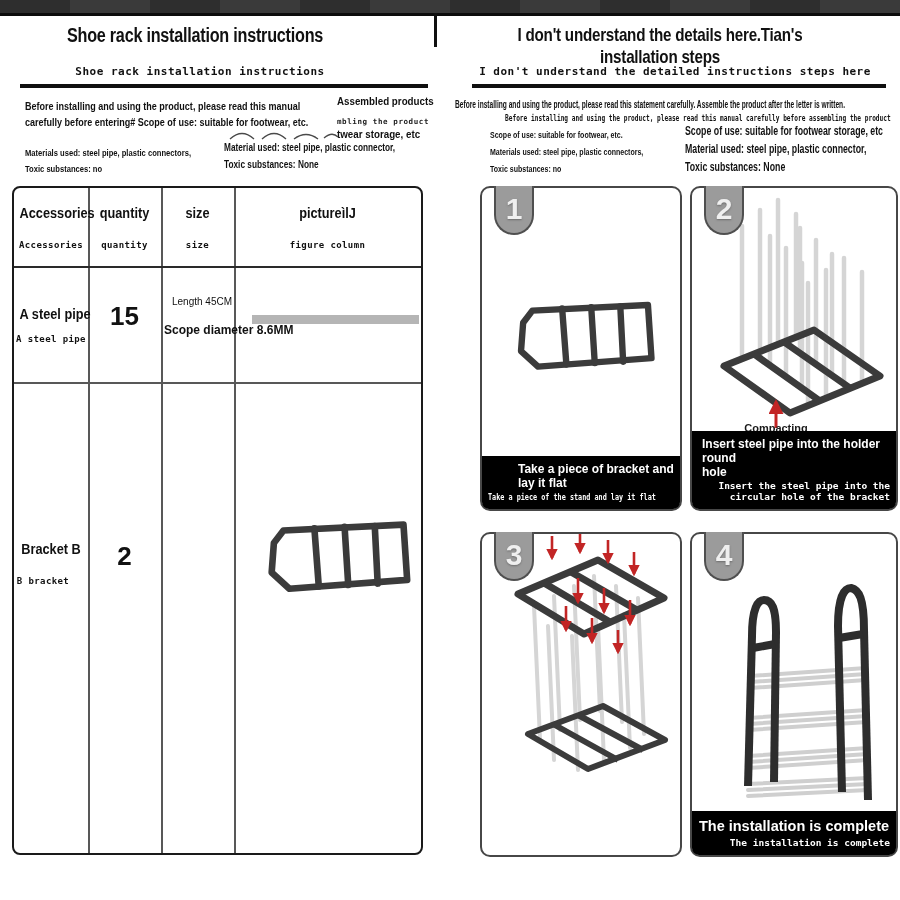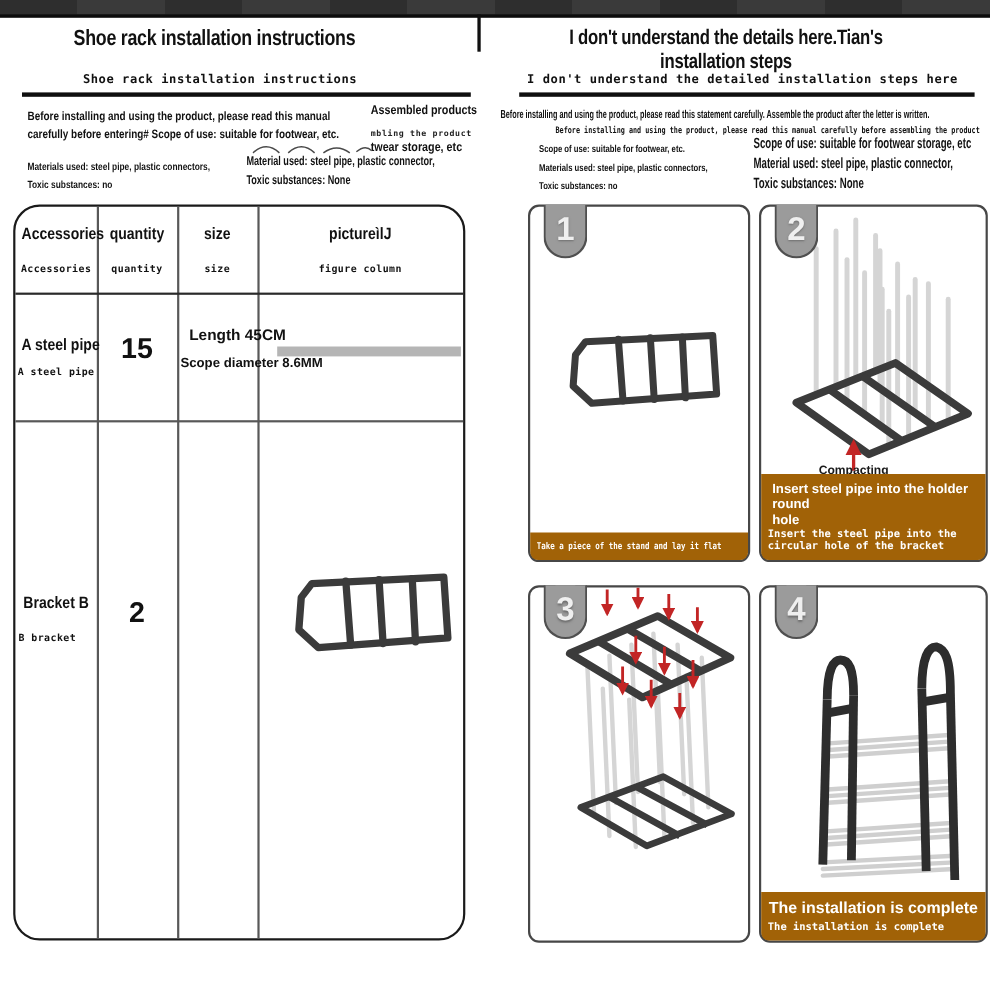--- a/index.html
+++ b/index.html
@@ -26,41 +26,41 @@
   .smallnote{font-size:9.5px;font-weight:700;transform:scaleX(.8);}
   .side-big{font-size:11.5px;font-weight:700;transform:scaleX(.85);}
   .side-wide{font-size:11.5px;font-weight:700;transform:scaleX(.72);}
   .side-mono{font-size:7.5px;font-weight:700;letter-spacing:.6px;color:#222;text-align:right;}
 
   .r-intro{font-size:10.5px;font-weight:700;transform:scaleX(.63);}
   .r-intro-mono{font-size:8px;font-weight:700;transform:scaleX(.77);}
   .r-small{font-size:9px;font-weight:700;line-height:17px;transform:scaleX(.78);}
   .r-large{font-size:13.5px;font-weight:700;line-height:17.5px;transform:scaleX(.65);}
 
-  .acc-table{left:12px;top:186px;width:407px;height:665px;border:2.5px solid #1a1a1a;border-radius:24px;}
+  .acc-table{left:12px;top:186px;width:407px;height:665px;border:2.5px solid #1a1a1a;border-radius:8px;}
   .vline{position:absolute;top:0;bottom:0;width:1.6px;background:#585858;}
   .hline{position:absolute;left:0;right:0;background:#585858;}
   .cell-en{position:absolute;font-size:15px;font-weight:600;text-align:center;white-space:nowrap;transform:scaleX(.85);transform-origin:center top;}
   .cell-sub{position:absolute;font-size:9px;font-weight:700;letter-spacing:.4px;text-align:center;white-space:nowrap;font-family:"DejaVu Sans Mono",monospace;}
   .qty{position:absolute;font-size:26px;font-weight:600;text-align:center;}
-  .size1{position:absolute;font-size:14px;font-weight:700;white-space:nowrap;}
+  .size1{position:absolute;font-size:10px;font-weight:400;white-space:nowrap;}
   .size2{position:absolute;font-size:12px;font-weight:600;white-space:nowrap;}
   .pipe-bar{position:absolute;background:#b5b5b5;height:9px;}
 
   .step{position:absolute;background:#fff;border:2.5px solid #474747;border-radius:10px;}
   .num-tab{position:absolute;left:12px;top:-2.5px;width:36px;height:47px;background:#9b9b9b;
            border:2.5px solid #4f4f4f;border-top:none;border-radius:0 0 20px 20px;
            display:flex;align-items:center;justify-content:center;}
   .num{font-size:30px;font-weight:700;color:#efefef;text-shadow:0 1px 2px #6d6d6d;}
-  .caption{position:absolute;left:0;right:0;bottom:0;background:#a16207;color:#fff;
+  .caption{position:absolute;left:0;right:0;bottom:0;background:#000000;color:#fff;
            border-radius:0 0 7px 7px;padding:6px 6px 7px;}
   .cap-en{font-size:12px;font-weight:700;line-height:14px;}
   .cap-mono{font-family:"DejaVu Sans Mono",monospace;font-weight:700;color:#fff;}
   .cap-fit{font-size:8.5px;white-space:nowrap;transform:scaleX(.8);transform-origin:left top;width:125%;}
-  .cap-c{font-size:9.5px;text-align:left;}
+  .cap-c{font-size:9.5px;text-align:right;}
   .annot{position:absolute;font-size:11px;font-weight:600;color:#1a1a1a;text-align:center;}
   .art{position:absolute;}
 </style>
 </head>
 <body>
 
 <div class="page">
 
   <div class="abs topbar"></div>
   <div class="abs vdiv"></div>
@@ -111,21 +111,21 @@
     <div class="qty" style="left:74px;top:353px;width:73px;">2</div>
     <svg class="art" style="left:240px;top:330px;" width="162" height="84" viewBox="0 0 220 110">
       <g fill="none" stroke="#3b3b3b" stroke-width="9" stroke-linejoin="round" stroke-linecap="round">
         <path d="M40 15 L203 7 L208 82 L48 94 L24 72 L27 32 Z"></path>
         <path d="M82 12 L88 91 M123 10 L128 89 M164 9 L168 87"></path>
       </g>
     </svg>
   </div>
 
   <div class="abs big-title ctr fitc" style="left:435px;top:24px;width:450px;font-size:19px;transform:scaleX(.8);">I don't understand the details here.Tian's installation steps</div>
-  <div class="abs mono sub-title ctr" style="left:455px;top:65px;width:440px;">I don't understand the detailed installation steps here</div>
+  <div class="abs mono sub-title ctr" style="left:455px;top:65px;width:440px;">I don't understand the detailed instructions steps here</div>
   <div class="abs rule" style="left:472px;top:84px;width:414px;"></div>
 
   <div class="abs r-intro nw fitl" style="left:455px;top:98px;">Before installing and using the product, please read this statement carefully.  Assemble the product after the letter is written.</div>
   <div class="abs mono r-intro-mono nw fitl" style="left:505px;top:114px;">Before installing and using the product, please read this manual carefully before assembling the product</div>
 
   <div class="abs r-small nw fitl" style="left:490px;top:127px;">Scope of use: suitable for footwear, etc.</div>
   <div class="abs r-small nw fitl" style="left:490px;top:144px;">Materials used: steel pipe, plastic connectors,</div>
   <div class="abs r-small nw fitl" style="left:490px;top:161px;">Toxic substances: no</div>
   <div class="abs r-large nw fitl" style="left:685px;top:122px;">Scope of use: suitable for footwear storage, etc</div>
   <div class="abs r-large nw fitl" style="left:685px;top:140px;">Material used: steel pipe, plastic connector,</div>
@@ -135,20 +135,22 @@
     <svg class="art" style="left:20px;top:112px;" width="160" height="78" viewBox="0 0 220 110">
       <g fill="none" stroke="#3b3b3b" stroke-width="9" stroke-linejoin="round" stroke-linecap="round">
         <path d="M40 15 L203 7 L208 82 L48 94 L24 72 L27 32 Z"></path>
         <path d="M82 12 L88 91 M123 10 L128 89 M164 9 L168 87"></path>
       </g>
     </svg>
     <div class="num-tab">
       <span class="num">1</span>
     </div>
     <div class="caption">
+      <div class="cap-en pre" style="padding-left:30px;">Take a piece of bracket and
+lay it flat</div>
       <div class="cap-mono cap-fit" style="margin-top:2px;">Take a piece of the stand and lay it flat</div>
     </div>
   </div>
 
   <div class="step" style="left:690px;top:186px;width:204px;height:321px;">
     <svg class="art" style="left:0;top:0;" width="204" height="262" viewBox="0 0 204 262">
       <defs>
         <marker id="ah2" viewBox="0 0 10 10" refX="8" refY="5" markerWidth="5" markerHeight="5" orient="auto">
           <path d="M0 0 L10 5 L0 10 Z" fill="#c22525"></path>
         </marker>

